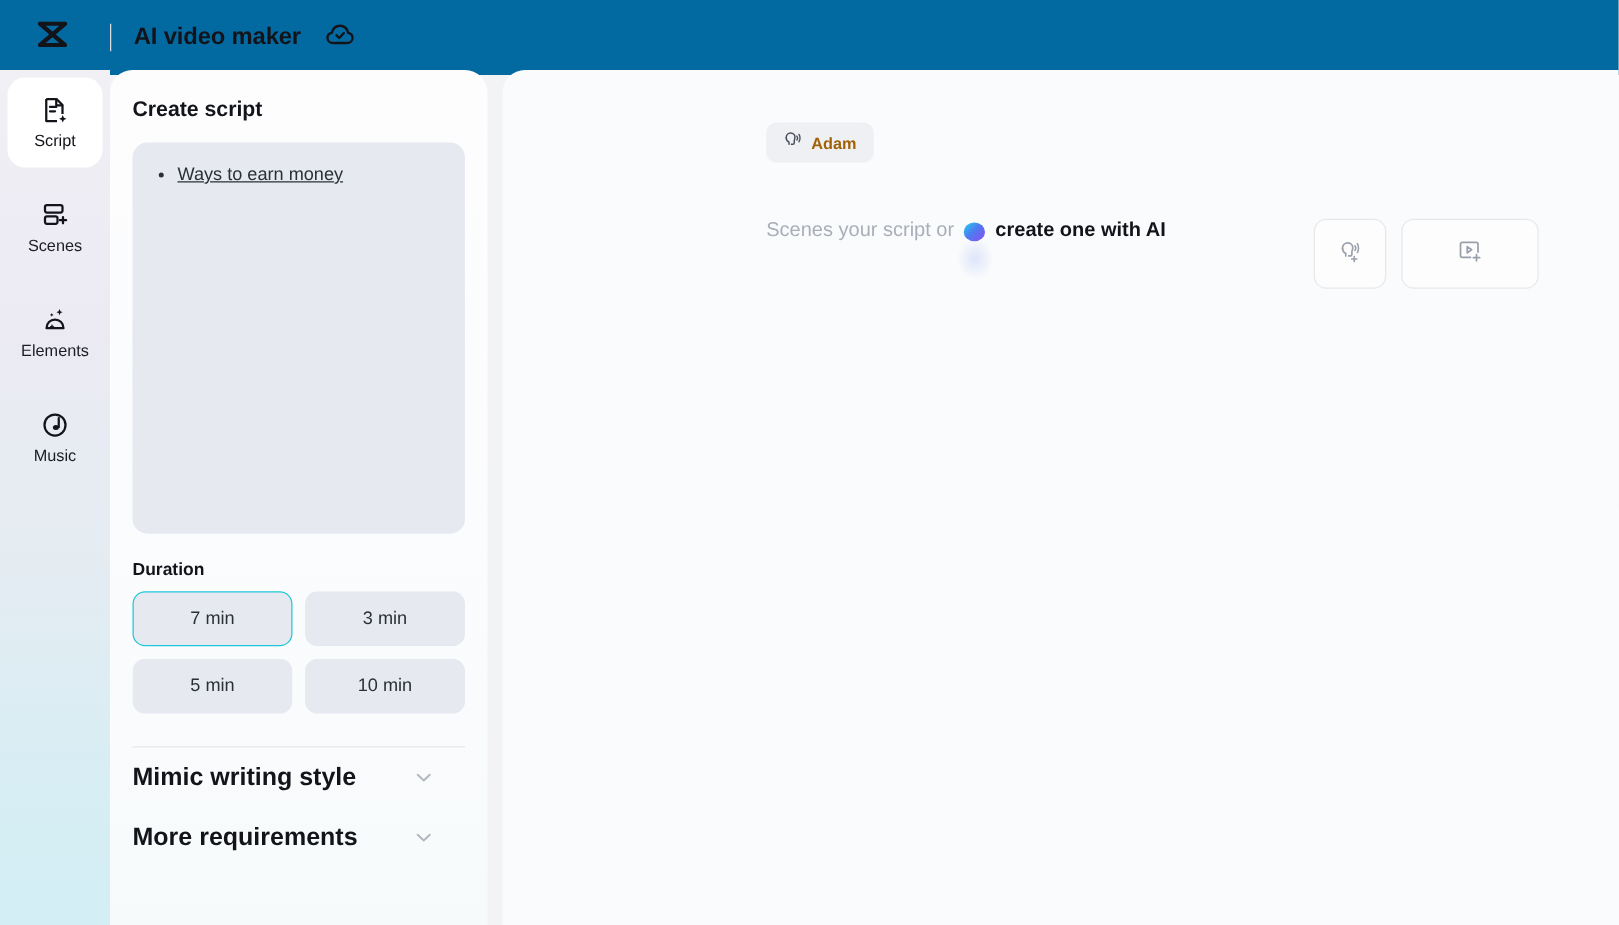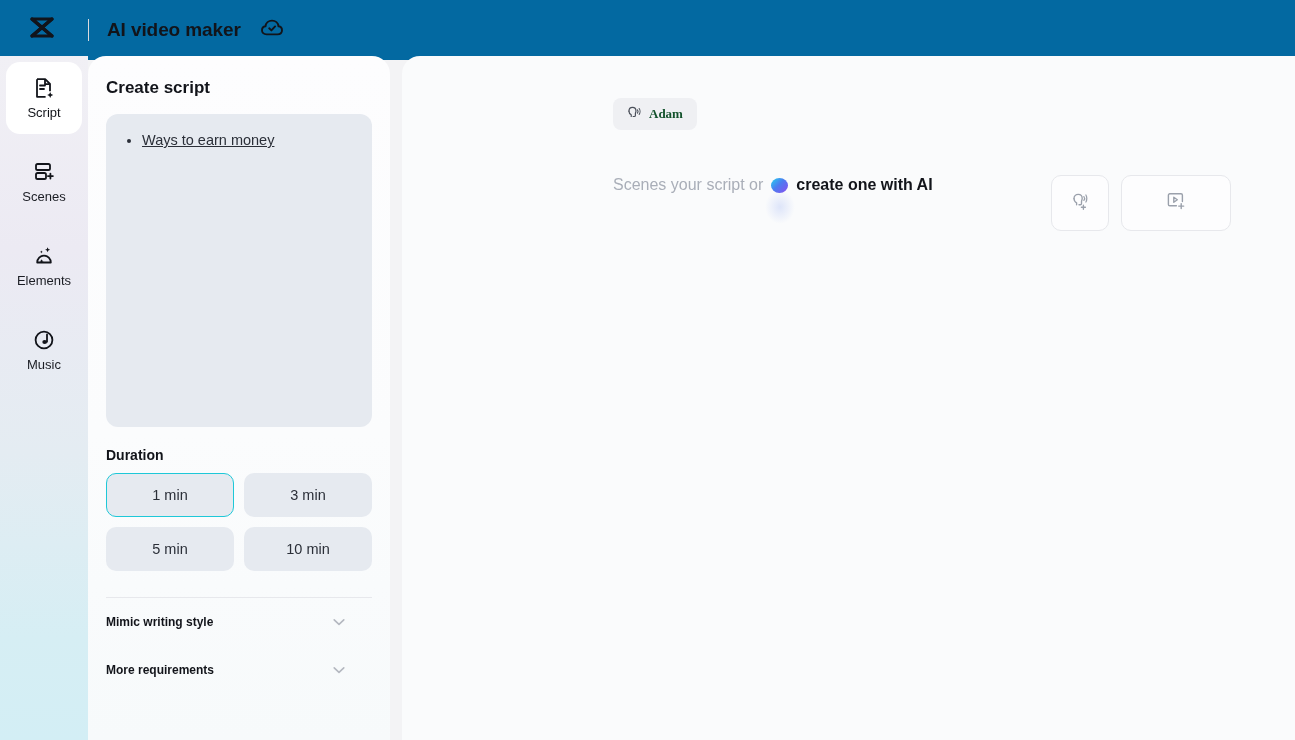--- a/index.html
+++ b/index.html
@@ -87,37 +87,37 @@
     border: 1.5px solid #1ec8d8; background: #e6eaf0;
   }
   .divider {
     width: 266px; height: 1px; background: #e7e8ec; margin: 26px 0 0 0;
   }
   .accordion {
     width: 266px; height: 48px;
     display: flex; align-items: center; justify-content: space-between;
     cursor: pointer;
   }
-  .accordion-label { font-size: 12px; font-weight: bold; color: #12141a; }
+  .accordion-label { font-size: 20px; font-weight: bold; color: #12141a; }
   .chev { width: 18px; height: 18px; margin-right: 24px; }
 
   
   .canvas {
     position: absolute; left: 402px; top: 56px; width: 893px; height: 684px;
     background: #fafbfc;
     border-radius: 18px 0 0 0;
   }
   .voice-chip {
     position: absolute; left: 211px; top: 42px;
     height: 32px; padding: 0 14px 0 12px;
     background: #eff0f3; border-radius: 8px;
     display: inline-flex; align-items: center; gap: 7px;
     cursor: pointer;
   }
-  .voice-chip-label { font-size: 13px; font-weight: bold; color: #14532d; font-family: Liberation Serif, serif; }
+  .voice-chip-label { font-size: 13px; font-weight: bold; color: #a16207; }
   .script-row {
     position: absolute; left: 211px; top: 120px; width: 650px;
     display: flex; align-items: center;
   }
   .placeholder-pre { font-size: 16px; color: #a9aeb8; }
   .orb-wrap { position: relative; display: inline-flex; align-items: center; margin: 0 8px; }
   .orb {
     width: 17px; height: 15px; border-radius: 50%;
     background: linear-gradient(135deg, #23d3f0 0%, #4b7df0 45%, #8b4df0 100%);
   }
@@ -221,21 +221,21 @@
 
   <div class="script-box">
     <ul class="script-list">
       <li>Ways to earn money</li>
     </ul>
   </div>
 
   <div class="section-label">Duration</div>
 
   <div class="duration-grid">
-    <div class="dur-btn selected">1 min</div>
+    <div class="dur-btn selected">7 min</div>
     <div class="dur-btn">3 min</div>
     <div class="dur-btn">5 min</div>
     <div class="dur-btn">10 min</div>
   </div>
 
   <div class="divider"></div>
 
   <div class="accordion">
     <span class="accordion-label">Mimic writing style</span>
     <span class="chev">

